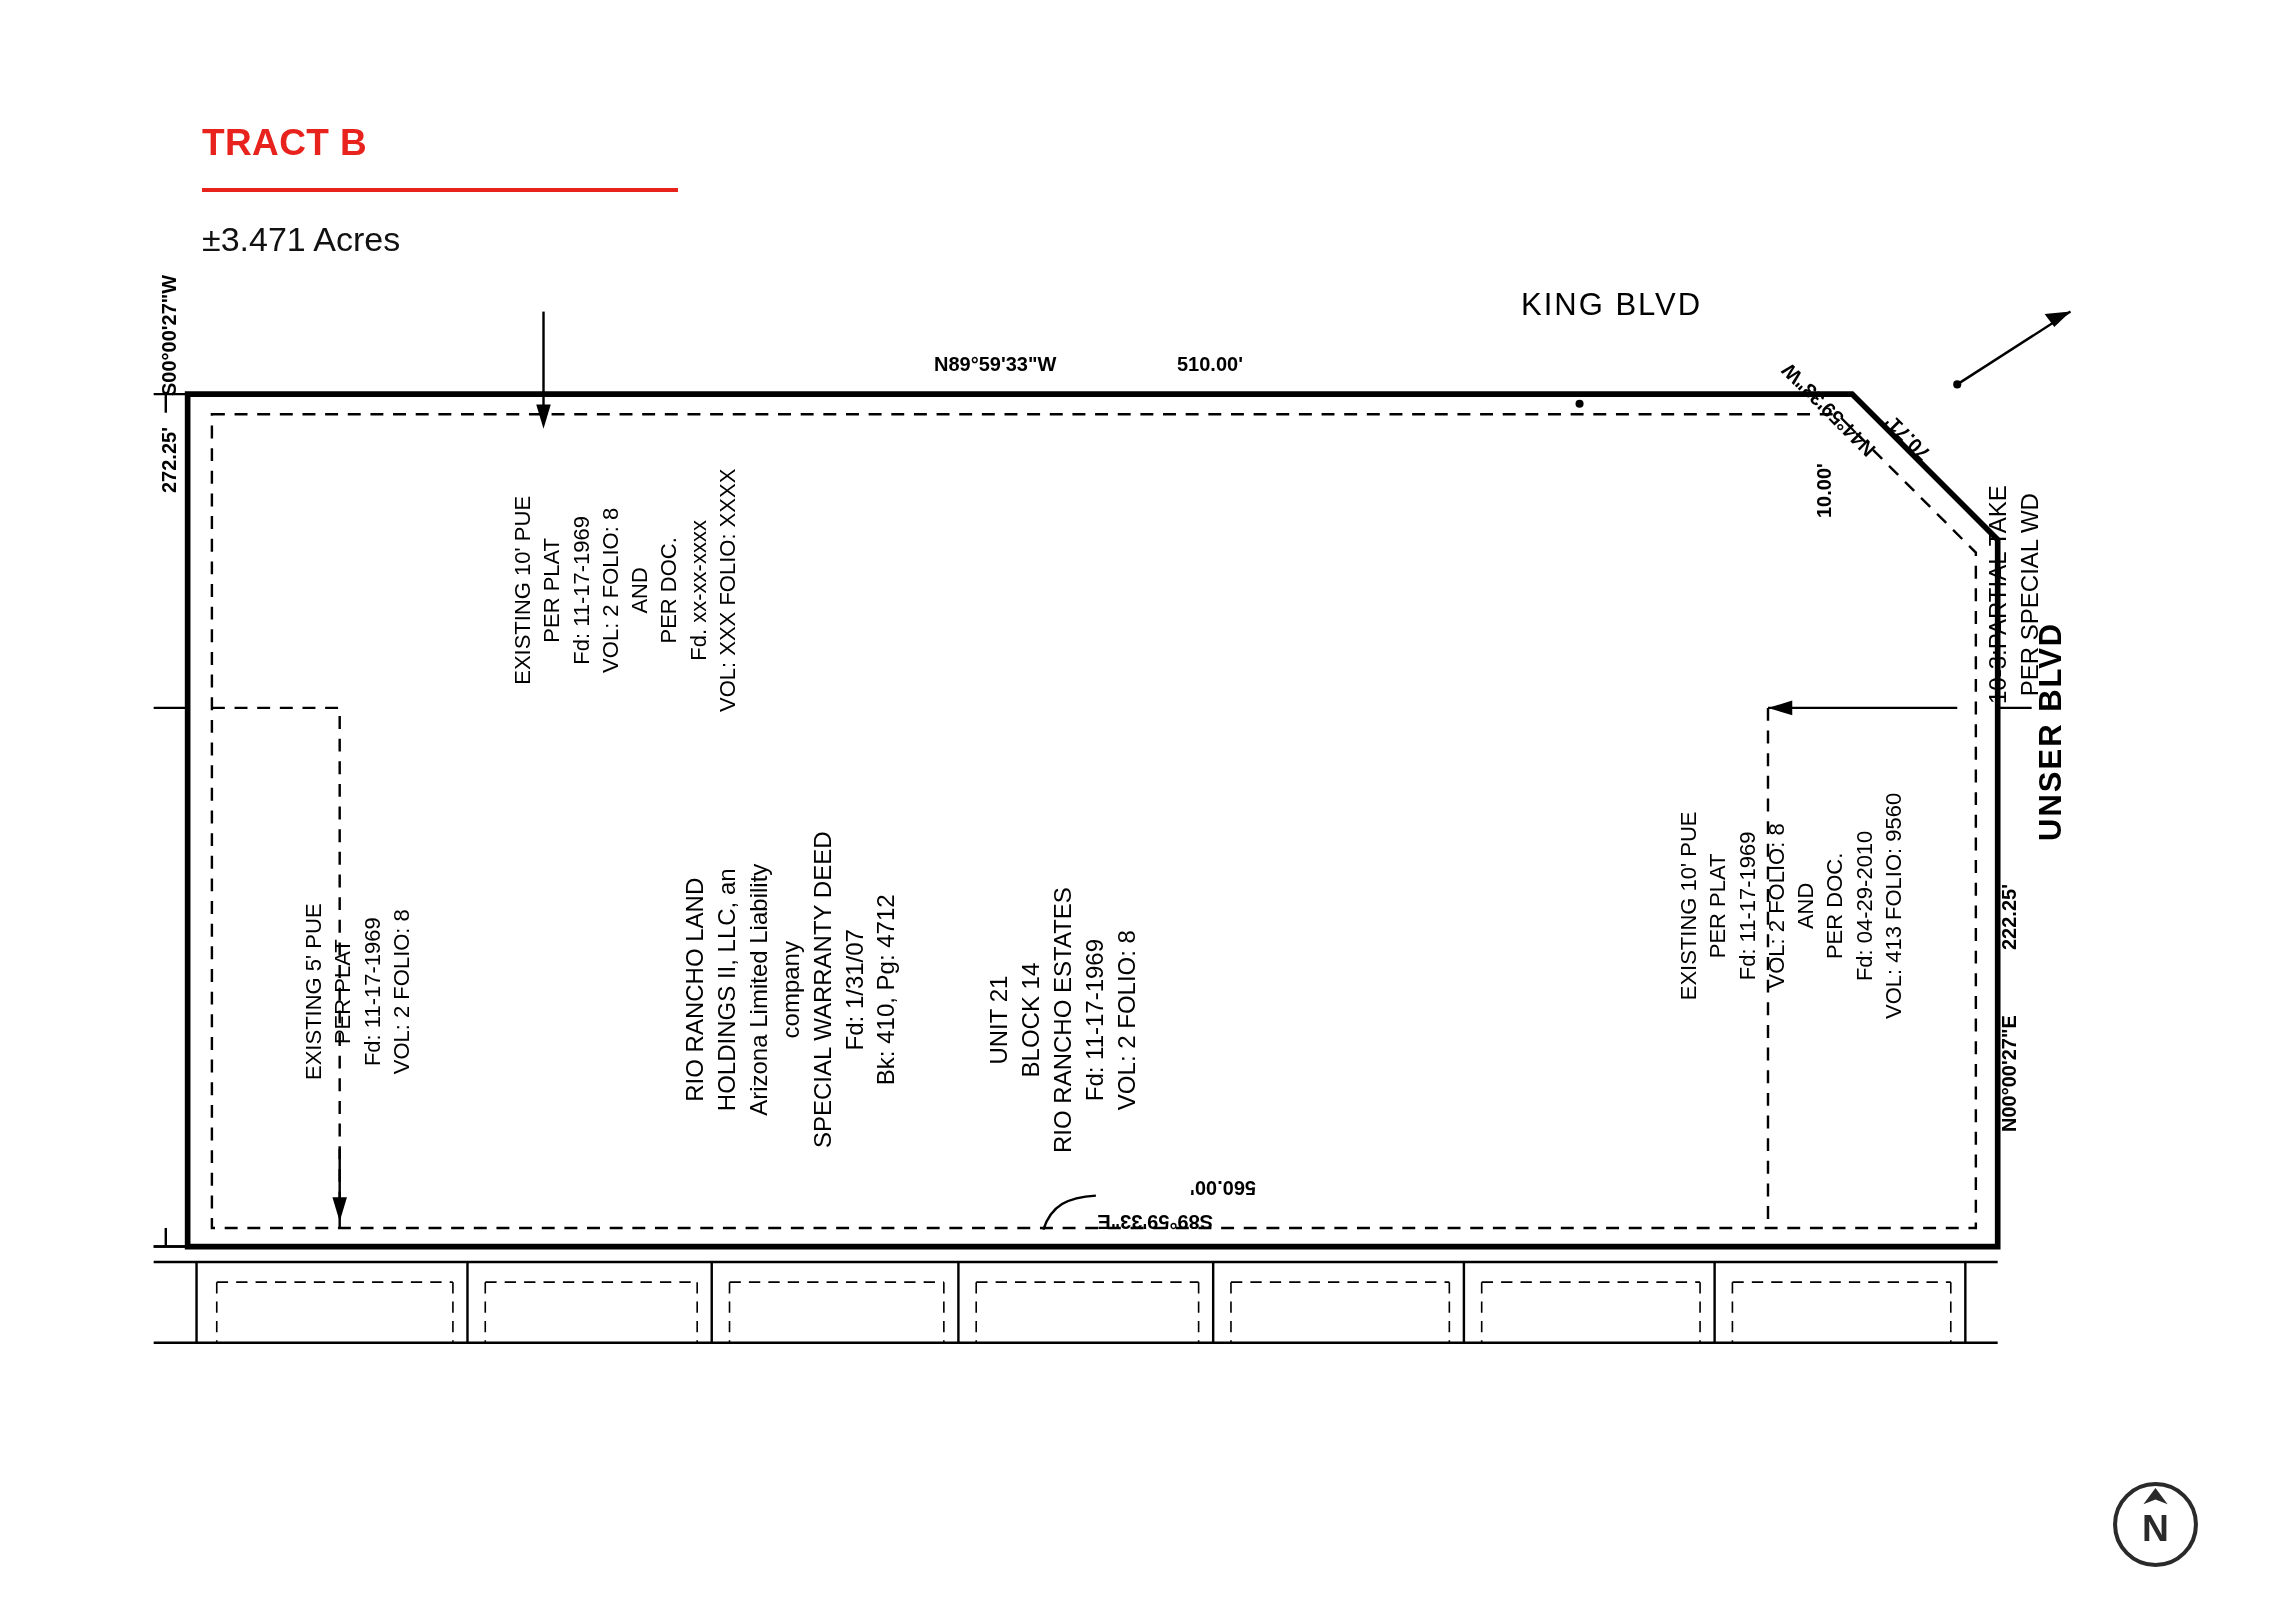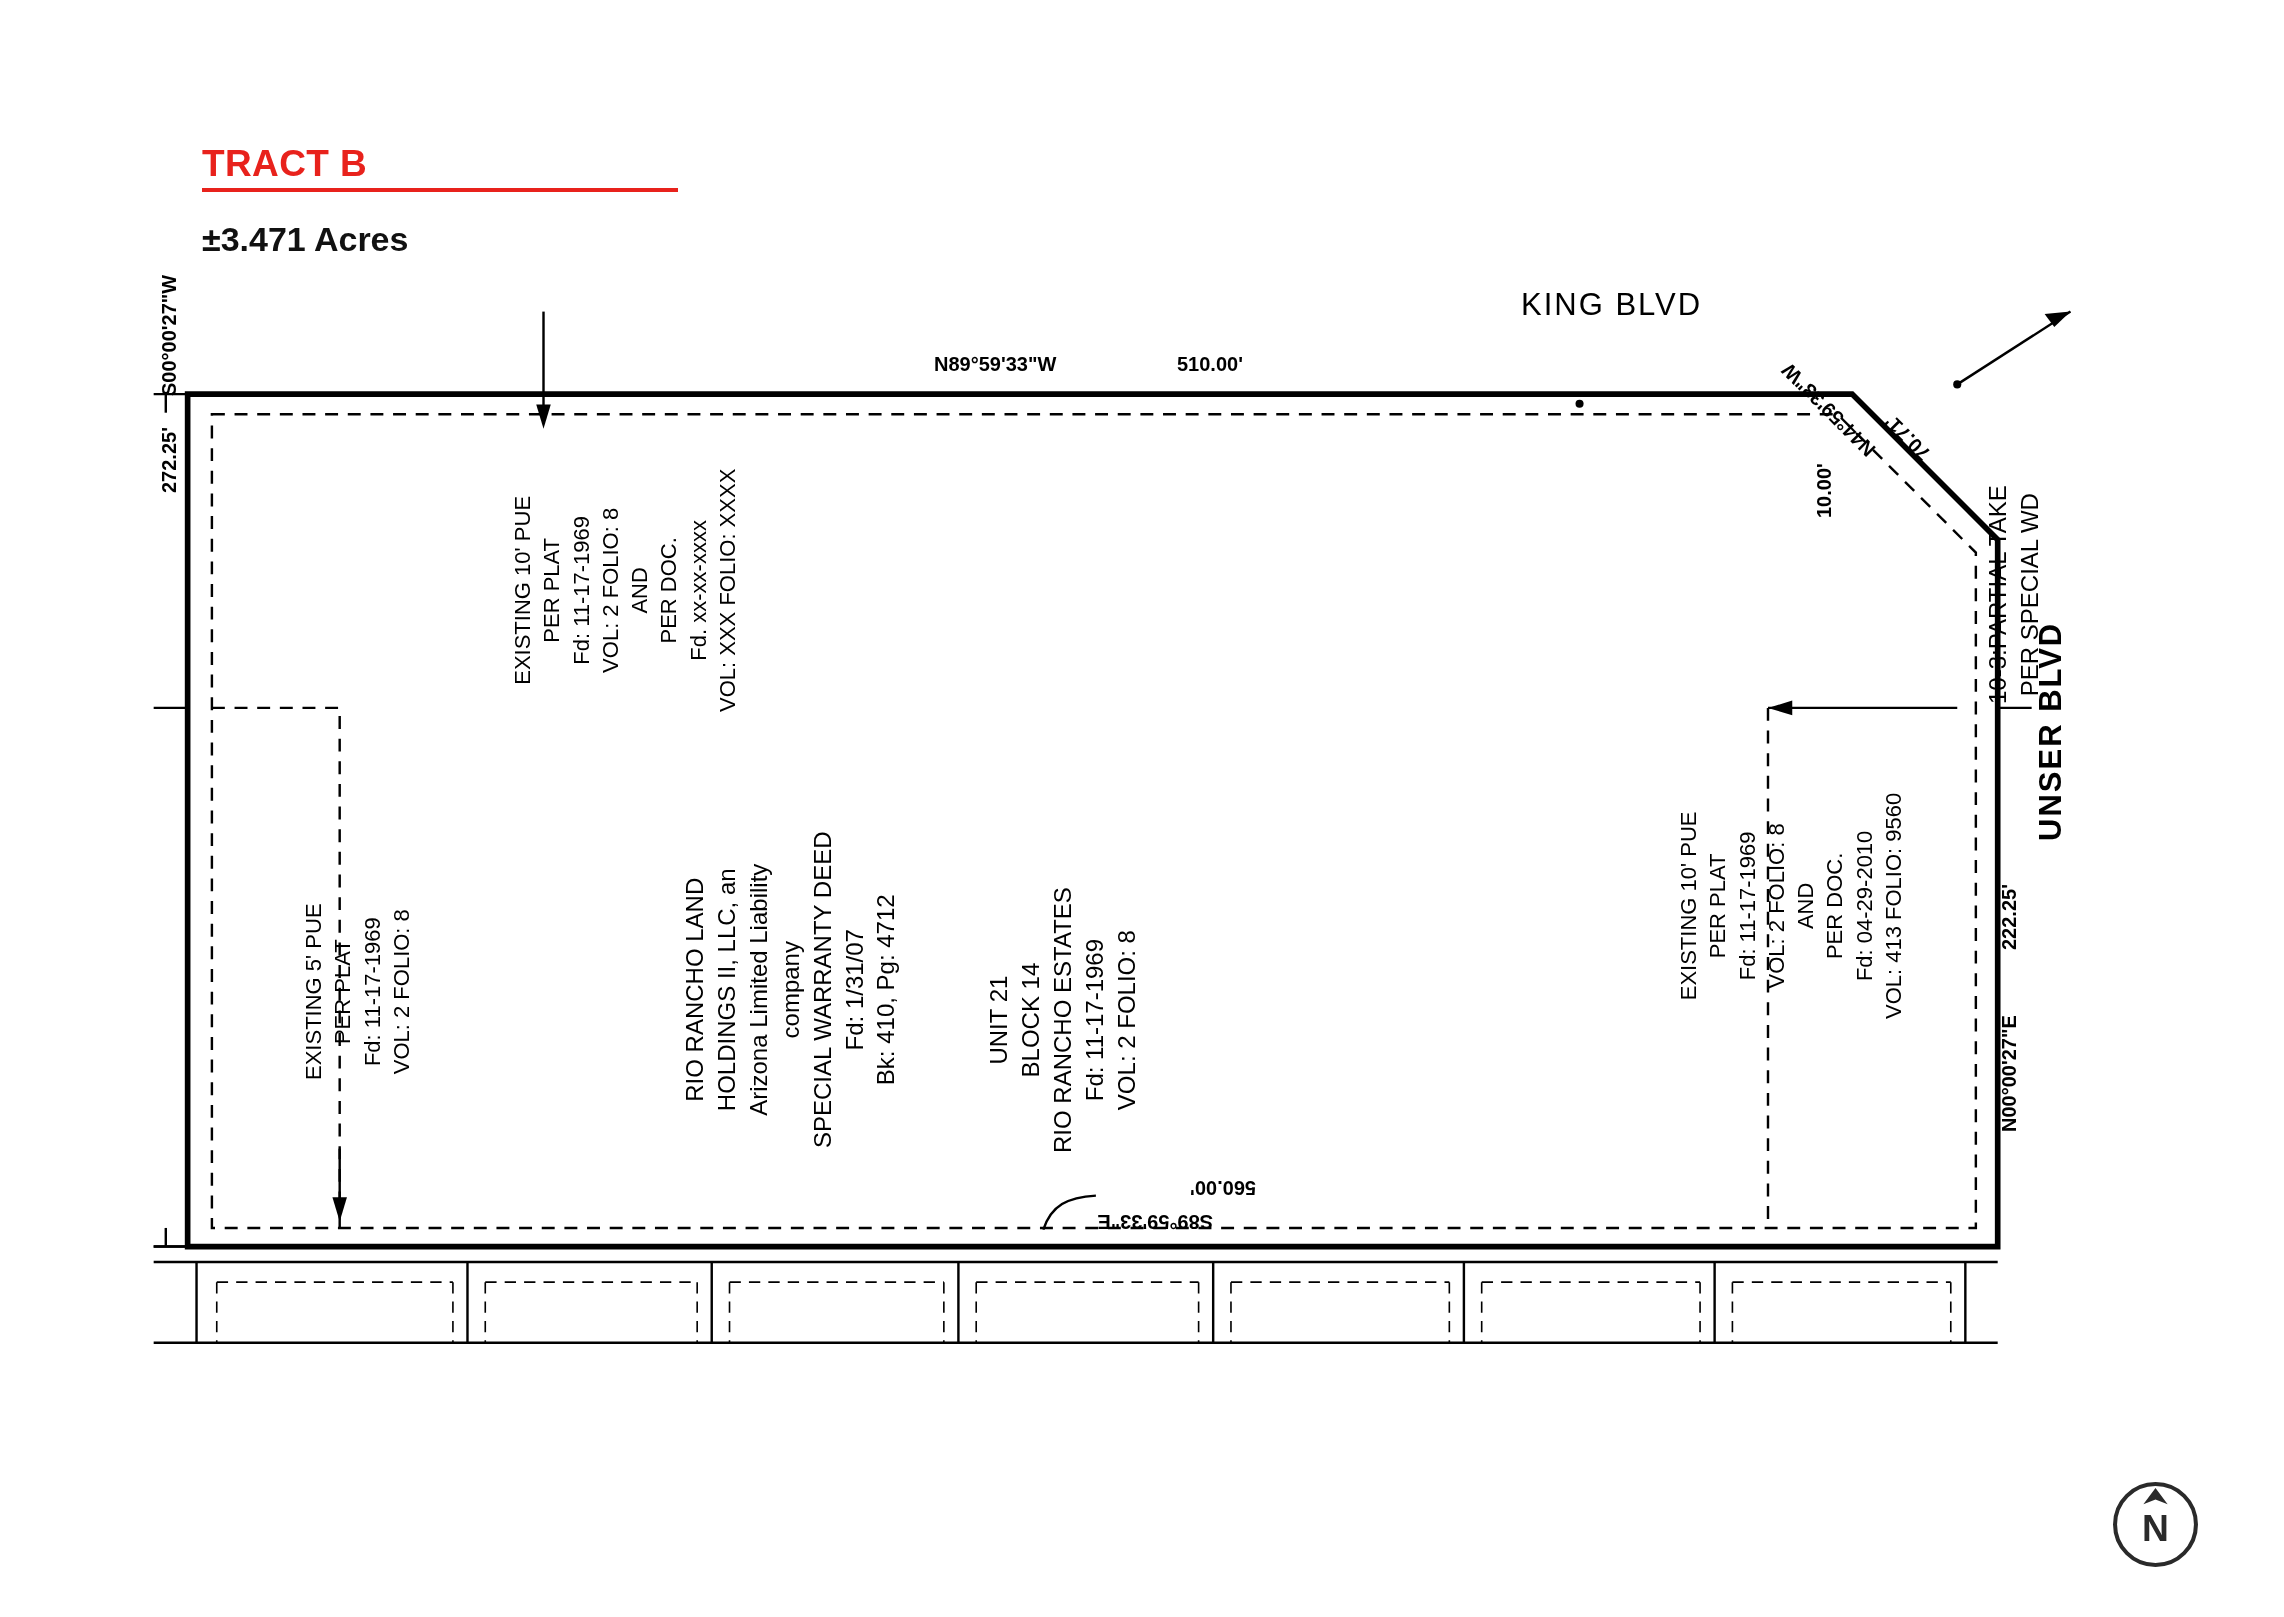--- a/index.html
+++ b/index.html
@@ -22,40 +22,40 @@
   }
   .txt {
     position: absolute;
     white-space: nowrap;
     color: #000000;
     font-family: "Liberation Sans", sans-serif;
   }
   
   #tract-title {
     left: 202px;
-    top: 143px;
+    top: 122px;
     font-size: 37px;
     font-weight: bold;
     color: #e8221c;
     letter-spacing: 0.4px;
   }
   #tract-underline {
     position: absolute;
     left: 202px;
     top: 188px;
     width: 476px;
     height: 4px;
     background: #e8221c;
   }
   #tract-acres {
     left: 202px;
     top: 220px;
     font-size: 34px;
     color: #111111;
-    font-weight: bold;
+    font-weight: normal;
   }
   
   #king-blvd {
     left: 1521px;
     top: 287px;
     font-size: 31px;
     font-weight: normal;
     letter-spacing: 2px;
   }
   #unser-blvd {

